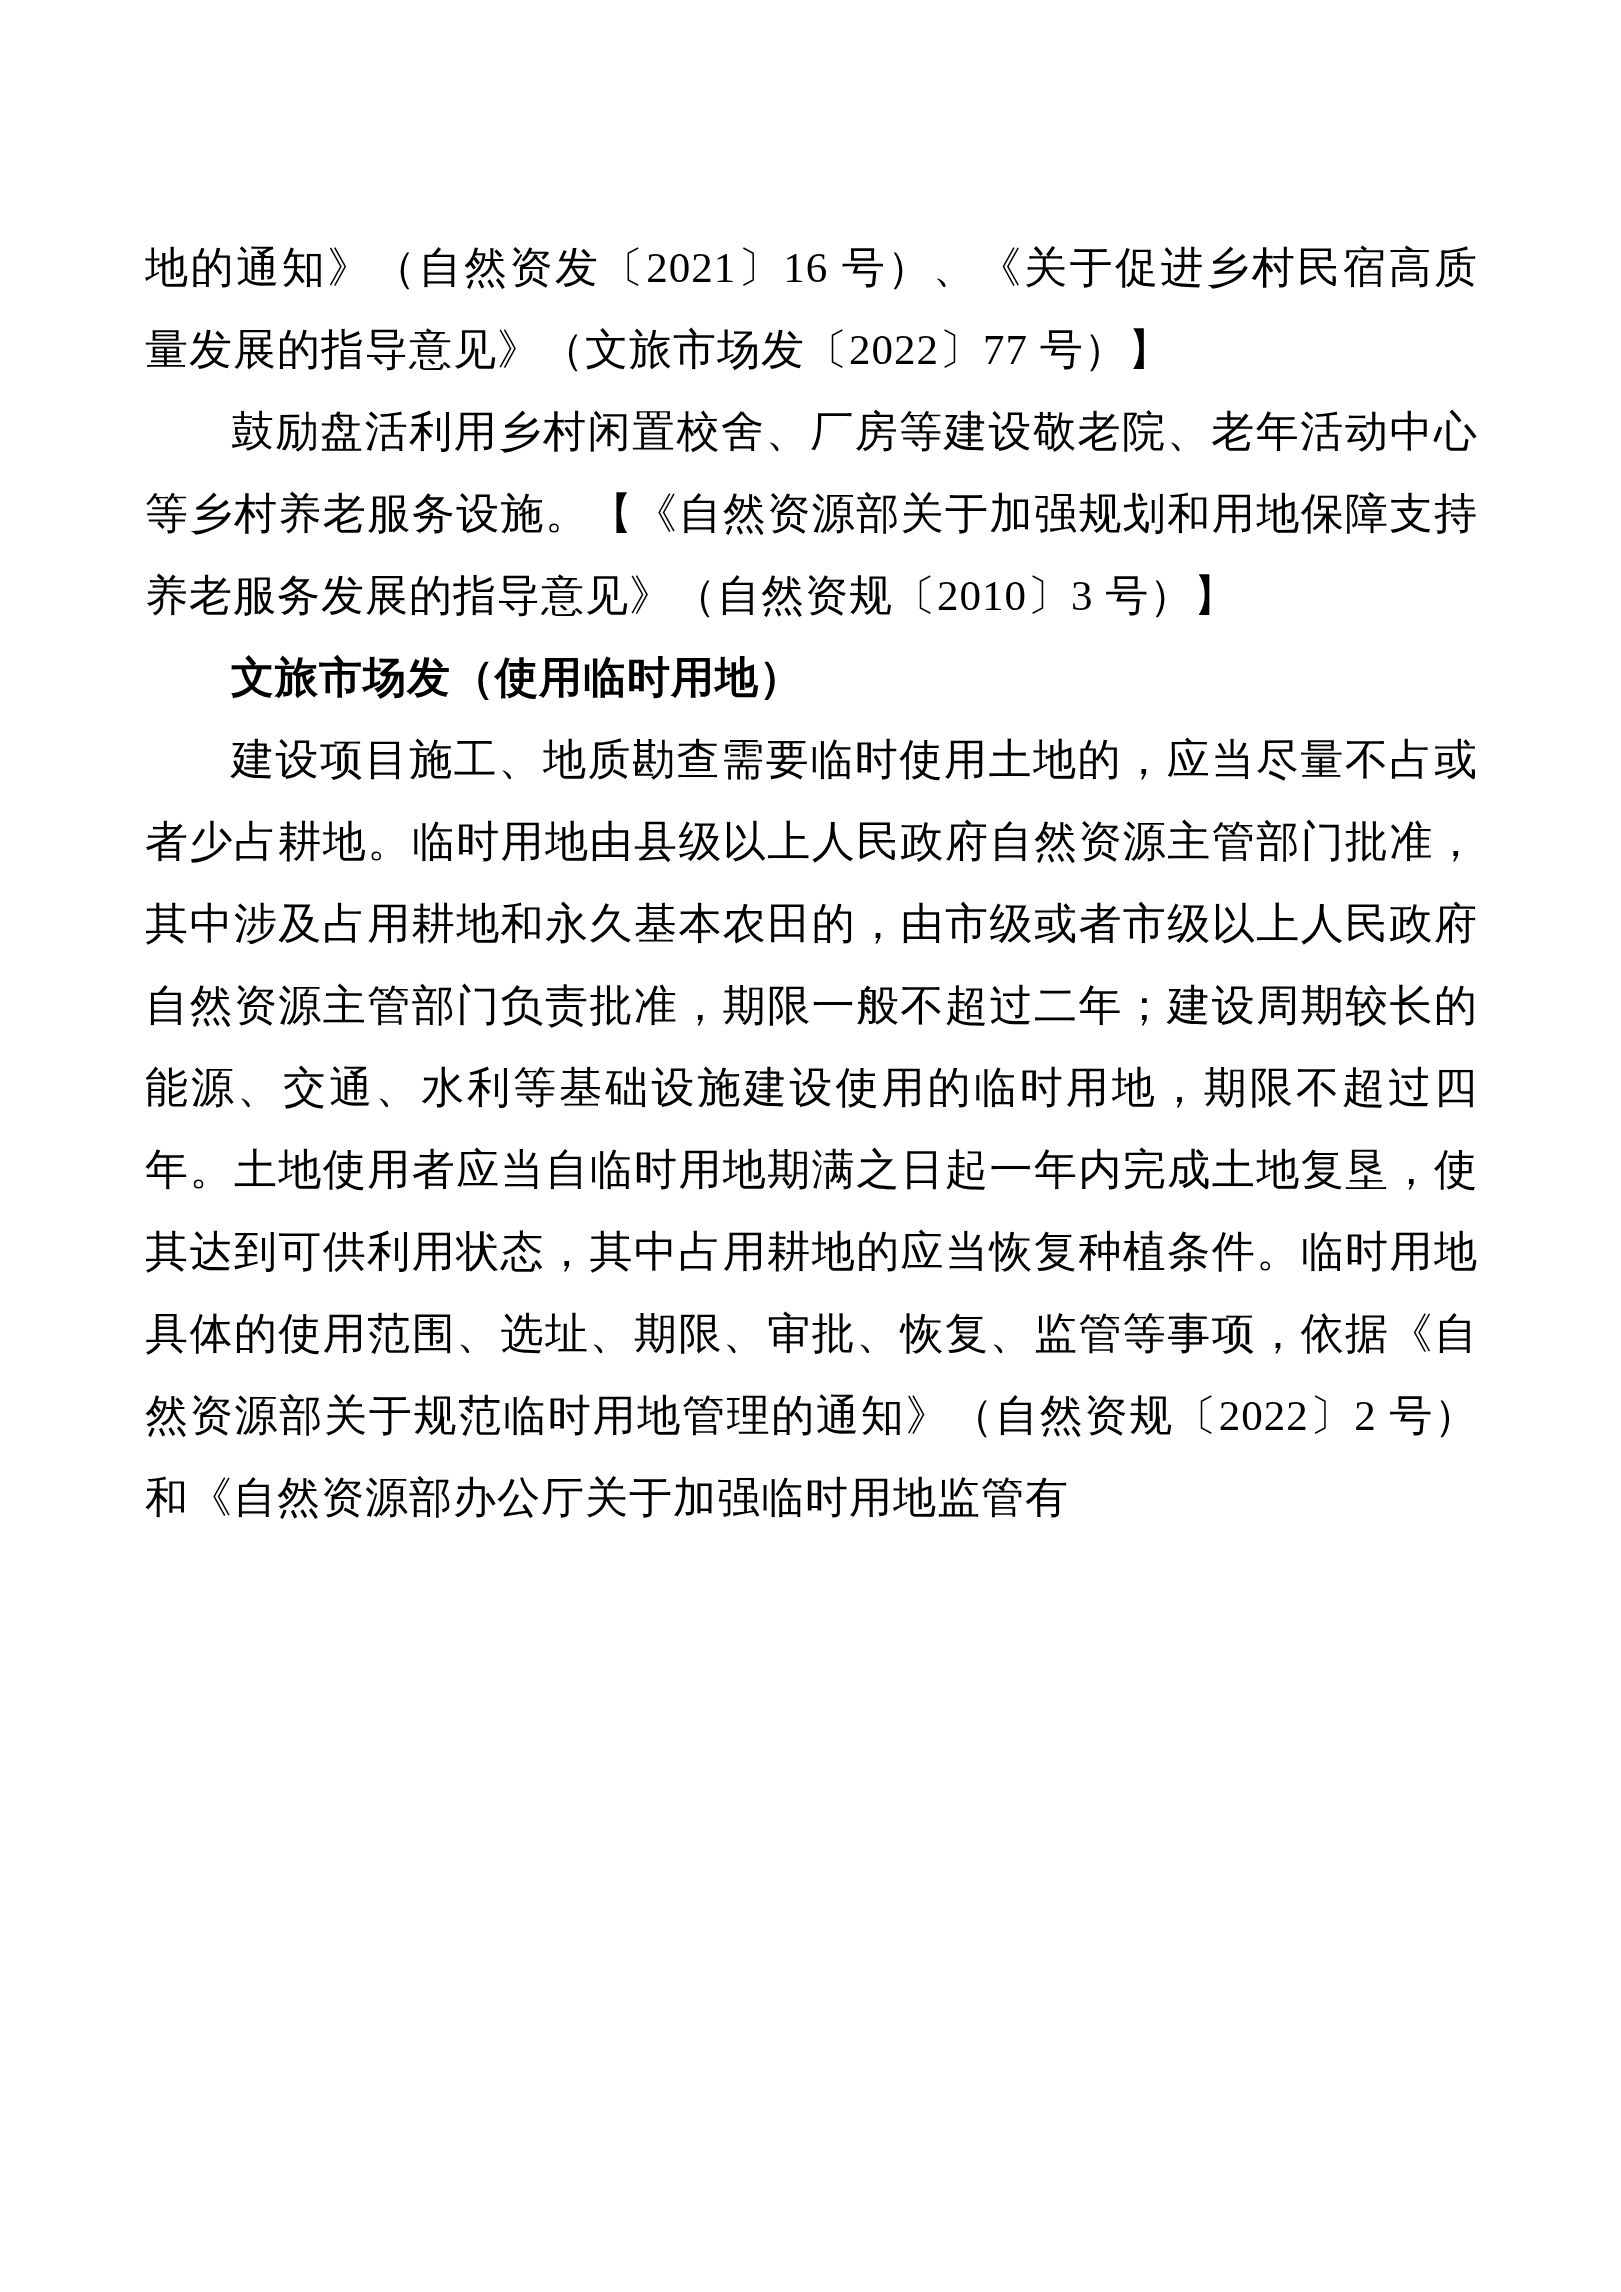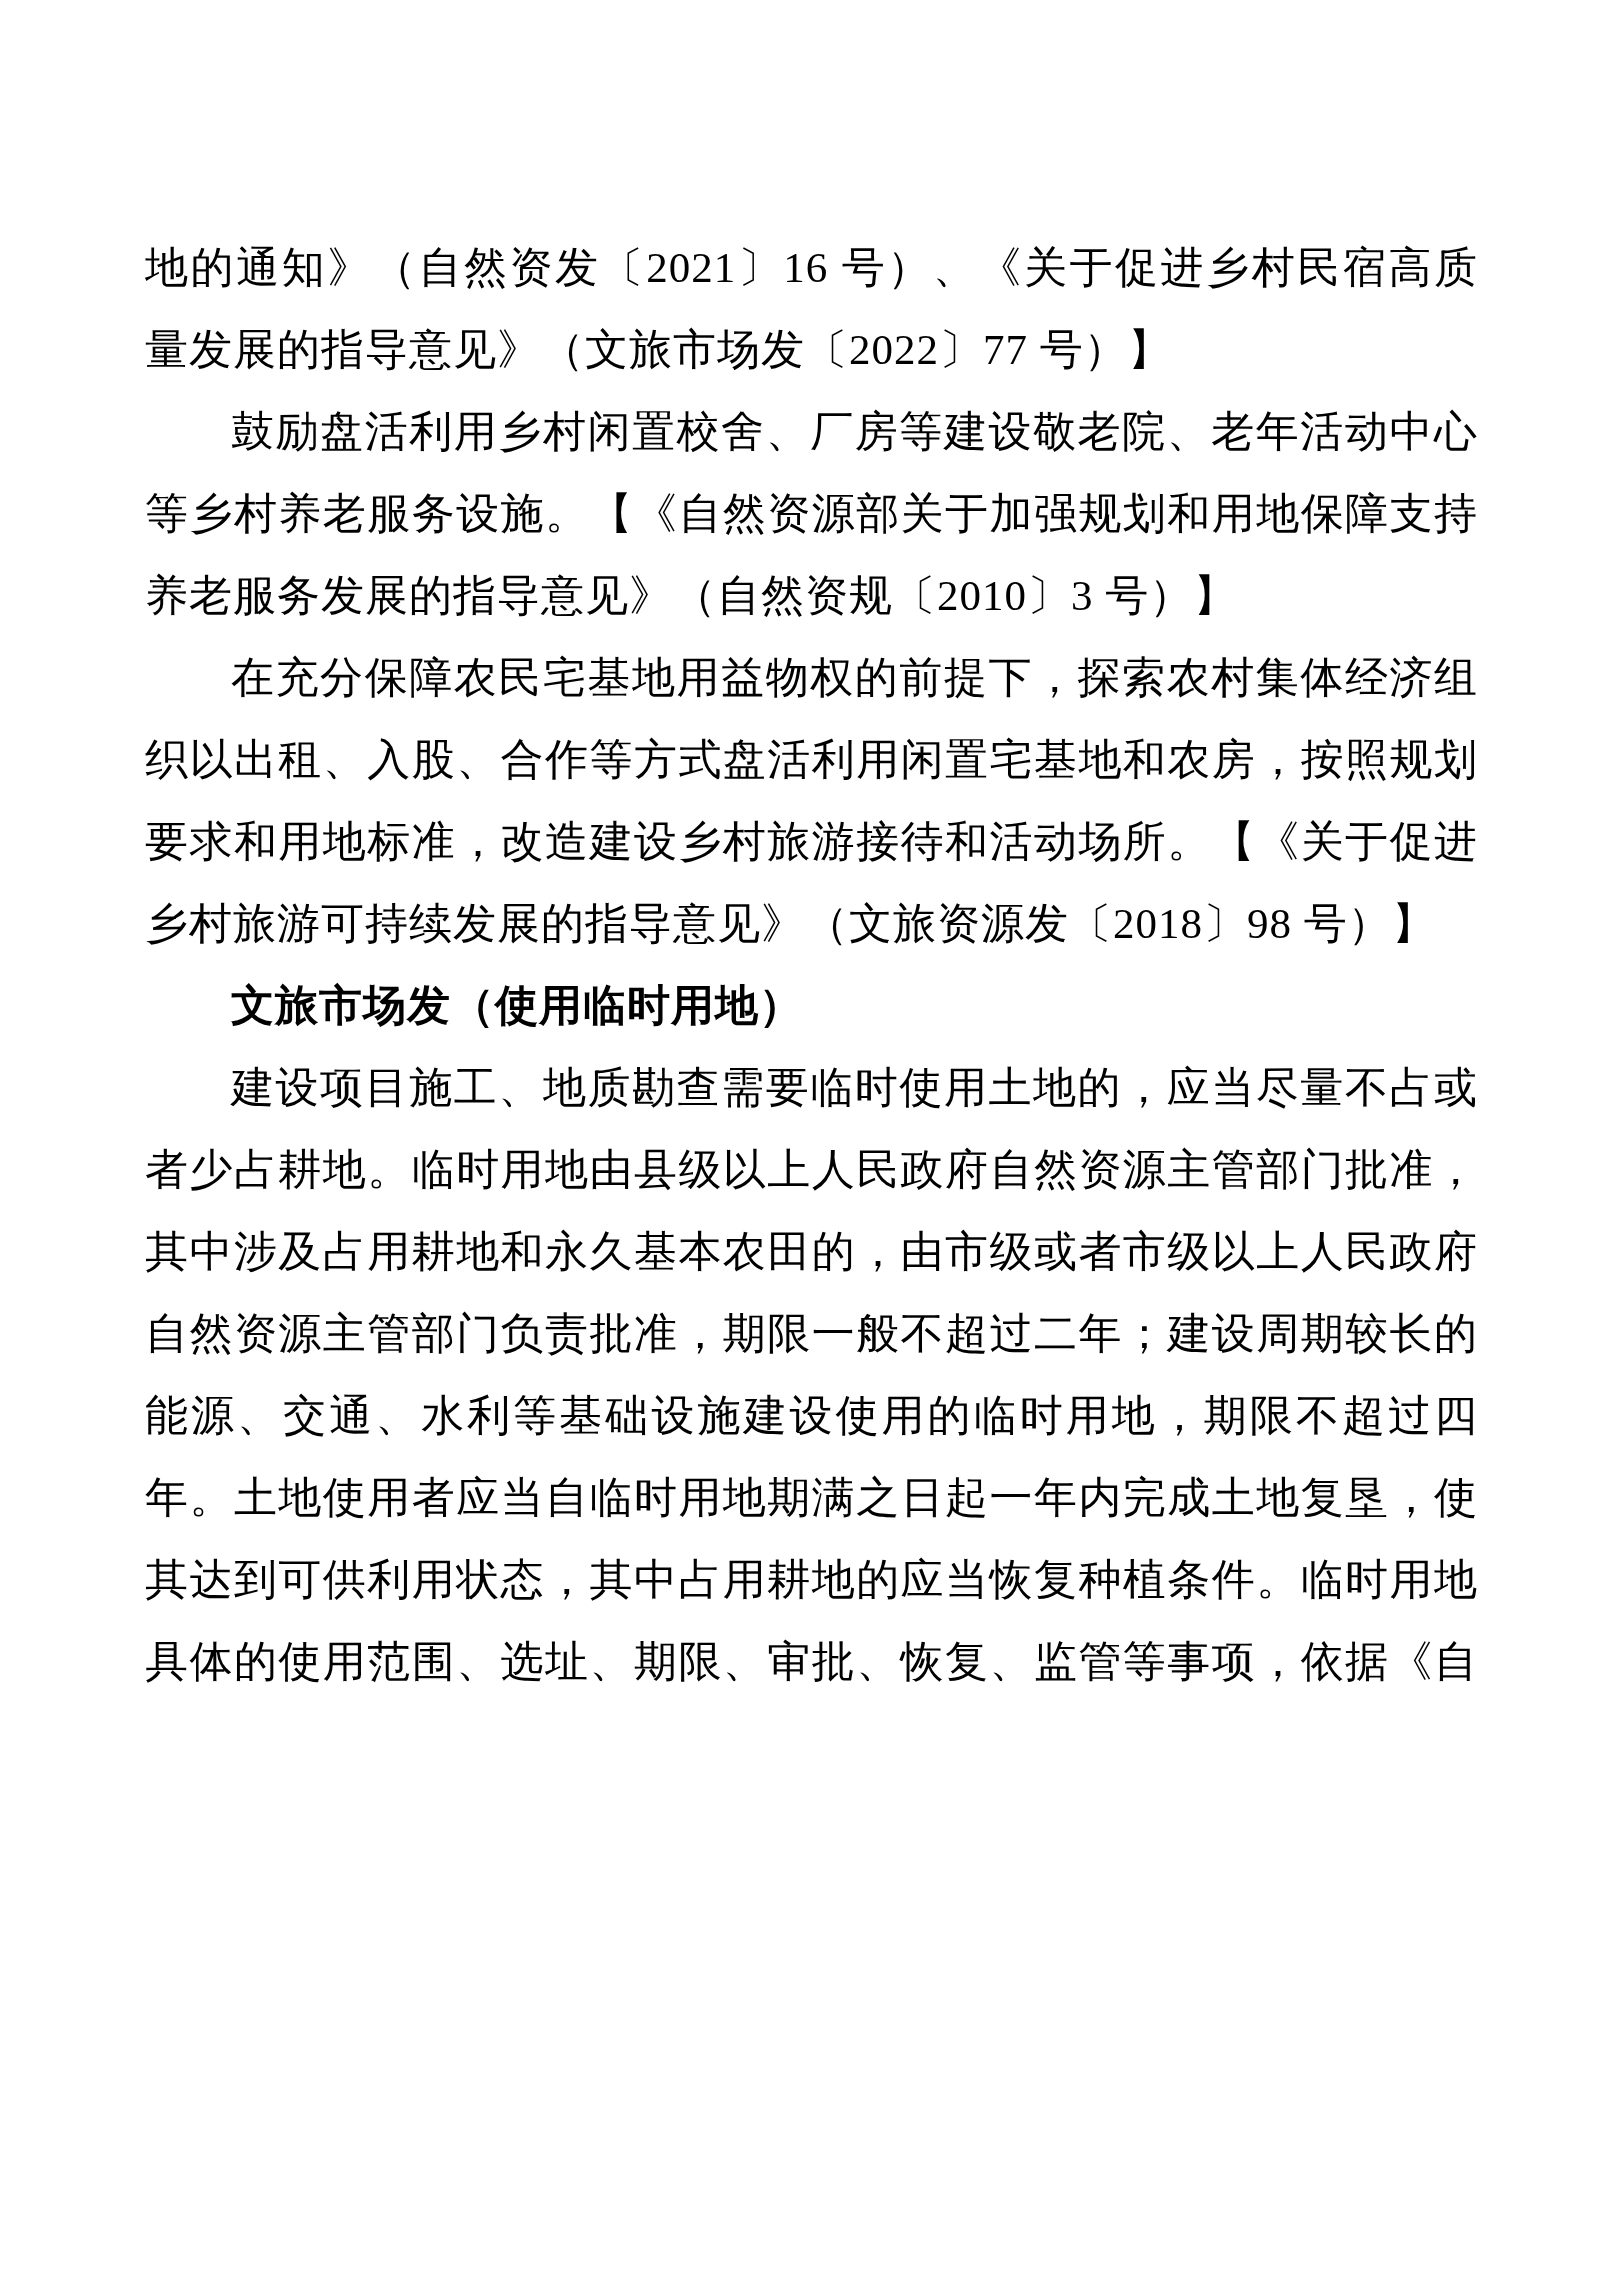--- a/index.html
+++ b/index.html
@@ -53,21 +53,20 @@
 <body>
 
 <div class="page">
 
   <div class="doc-body">
 
     <p class="para continuation">地的通知》（自然资发〔2021〕16 号）、《关于促进乡村民宿高质量发展的指导意见》（文旅市场发〔2022〕77 号）】</p>
 
     <p class="para indent">鼓励盘活利用乡村闲置校舍、厂房等建设敬老院、老年活动中心等乡村养老服务设施。【《自然资源部关于加强规划和用地保障支持养老服务发展的指导意见》（自然资规〔2010〕3 号）】</p>
 
-    <p class="para indent">在充分保障农民宅基地用益物权的前提下，探索农村集体经济组织以出租、入股、合作等方式盘活利用闲置宅基地和农房，按照规划要求和用地标准，改造建设乡村旅游接待和活动场所。【《关于促进乡村旅游可持续发展的指导意见》（文旅资源发〔2018〕98 号）】</p>
 
     <p class="para heading">文旅市场发（使用临时用地）</p>
 
     <p class="para indent">建设项目施工、地质勘查需要临时使用土地的，应当尽量不占或者少占耕地。临时用地由县级以上人民政府自然资源主管部门批准，其中涉及占用耕地和永久基本农田的，由市级或者市级以上人民政府自然资源主管部门负责批准，期限一般不超过二年；建设周期较长的能源、交通、水利等基础设施建设使用的临时用地，期限不超过四年。土地使用者应当自临时用地期满之日起一年内完成土地复垦，使其达到可供利用状态，其中占用耕地的应当恢复种植条件。临时用地具体的使用范围、选址、期限、审批、恢复、监管等事项，依据《自然资源部关于规范临时用地管理的通知》（自然资规〔2022〕2 号）和《自然资源部办公厅关于加强临时用地监管有</p>
 
   </div>
 
   <div class="page-footer">— 15 —</div>
 
 </div>

